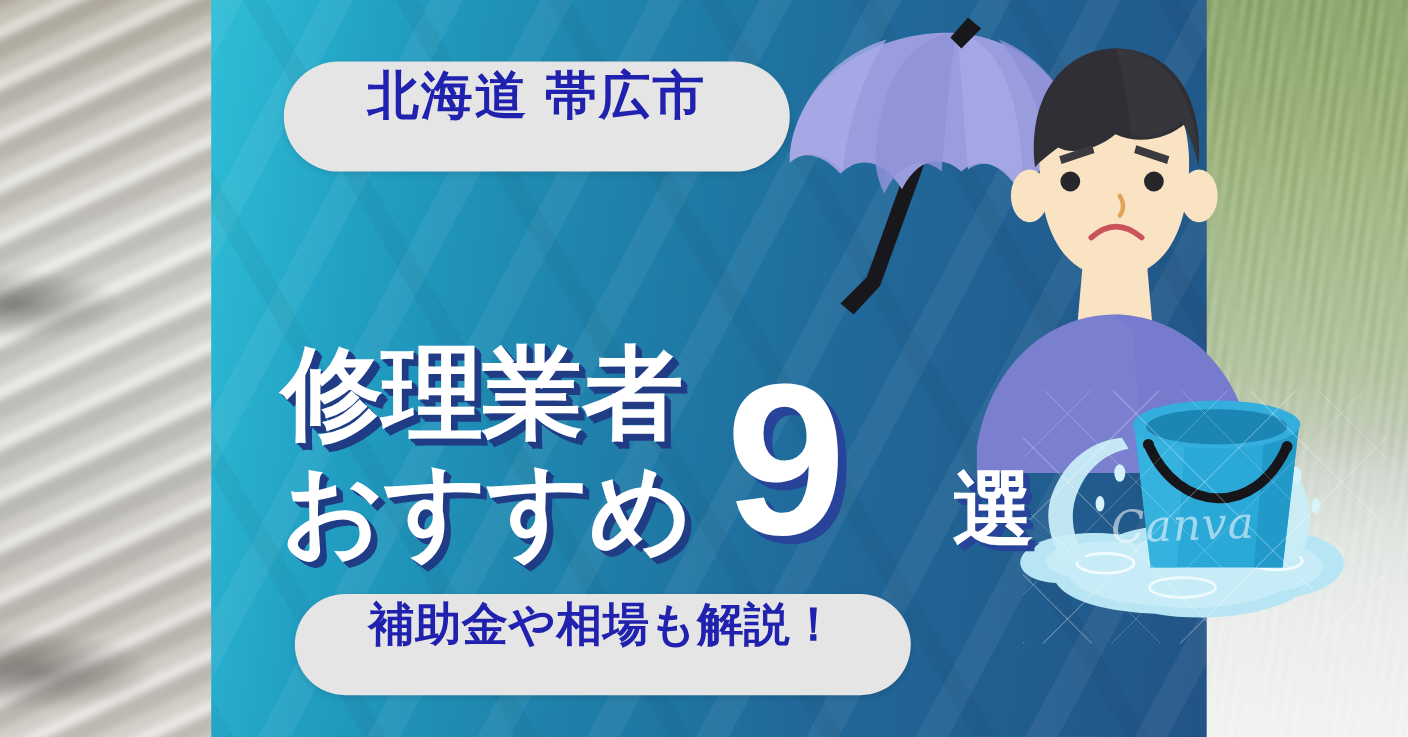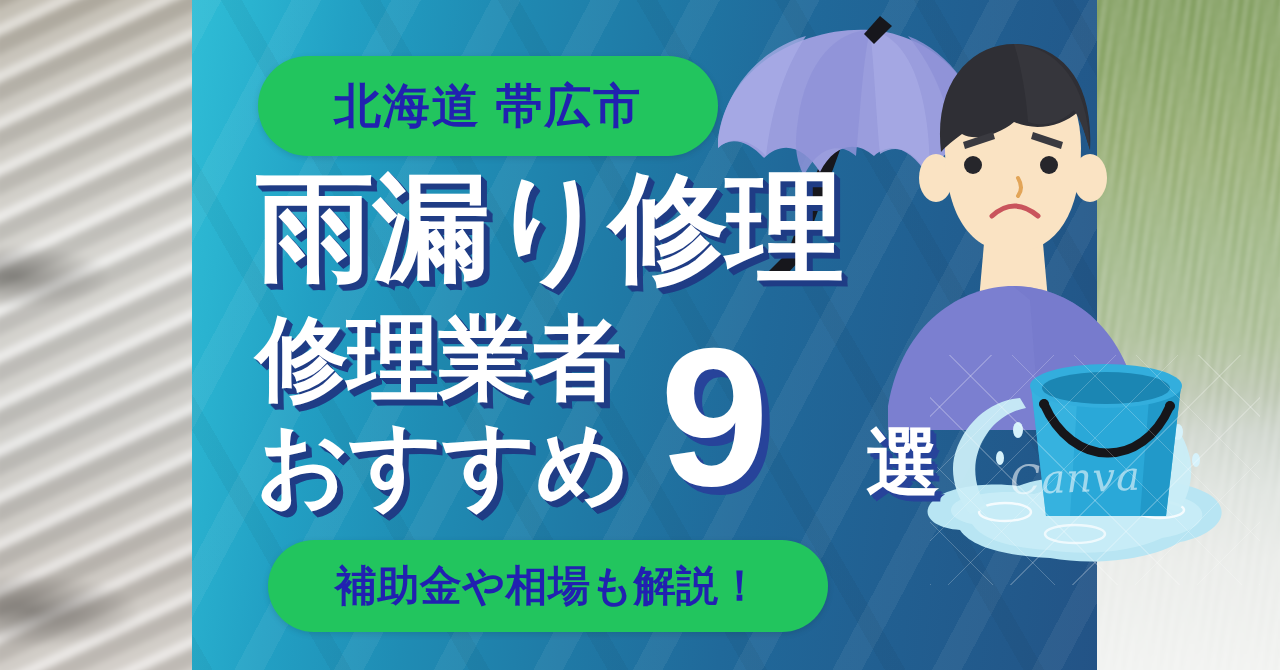--- a/index.html
+++ b/index.html
@@ -78,23 +78,23 @@
       rgba(0,0,0,0) 18px, rgba(0,0,0,0) 120px);
     pointer-events:none;
   }
 
   
   .illus{position:absolute;left:0;top:0;width:1280px;height:670px;pointer-events:none;}
 
   
   .pill{
     position:absolute;
-    background:#22c55e;
+    background:#e5e5e5;
     border-radius:999px;
-    display:flex;align-items:center;justify-content:center;
+    display:flex;align-items:flex-start;justify-content:center;
     box-shadow:0 2px 6px rgba(0,0,0,0.12);
   }
   .pill-text{
     color:#2121b0;
     font-weight:bold;
     letter-spacing:0.04em;
     white-space:nowrap;
   }
   #pill-region{ left:258px; top:56px; width:460px; height:100px; }
   #pill-region .pill-text{ font-size:47px; }
@@ -294,21 +294,20 @@
     </g>
   </svg>
 
   <div class="wm-grid"></div>
   <div class="watermark">Canva</div>
 
   <div class="pill" id="pill-region">
     <span class="pill-text">北海道 帯広市</span>
   </div>
 
-  <div class="headline" id="title-main">雨漏り修理</div>
   <div class="headline" id="title-sub1">修理業者</div>
   <div class="headline" id="title-sub2">おすすめ</div>
 
   <div id="count-number">9</div>
   <div id="count-unit">選</div>
 
   <div class="pill" id="pill-note">
     <span class="pill-text">補助金や相場も解説！</span>
   </div>
 

